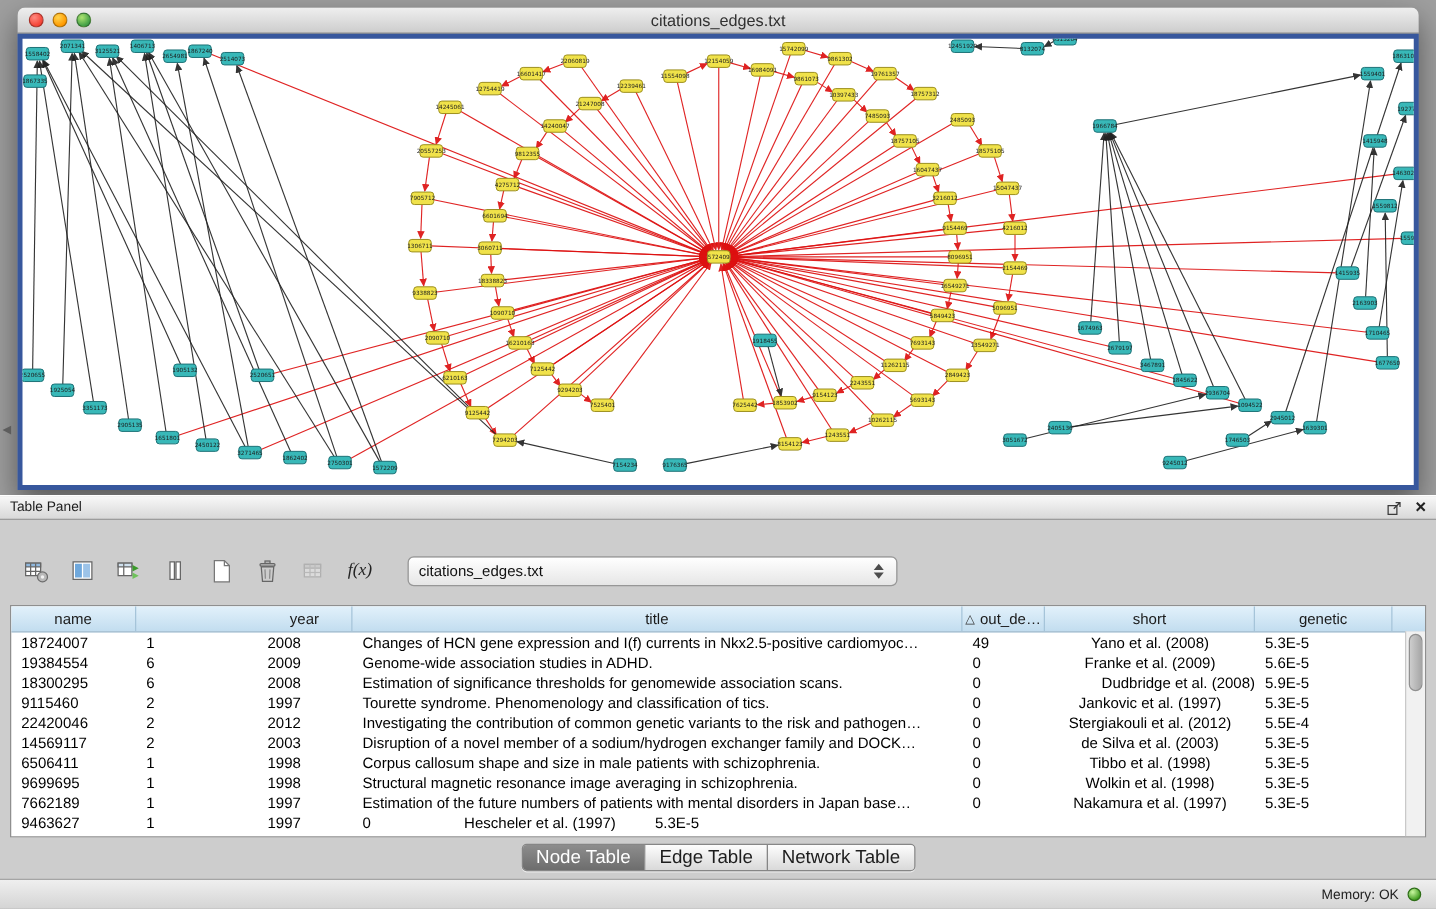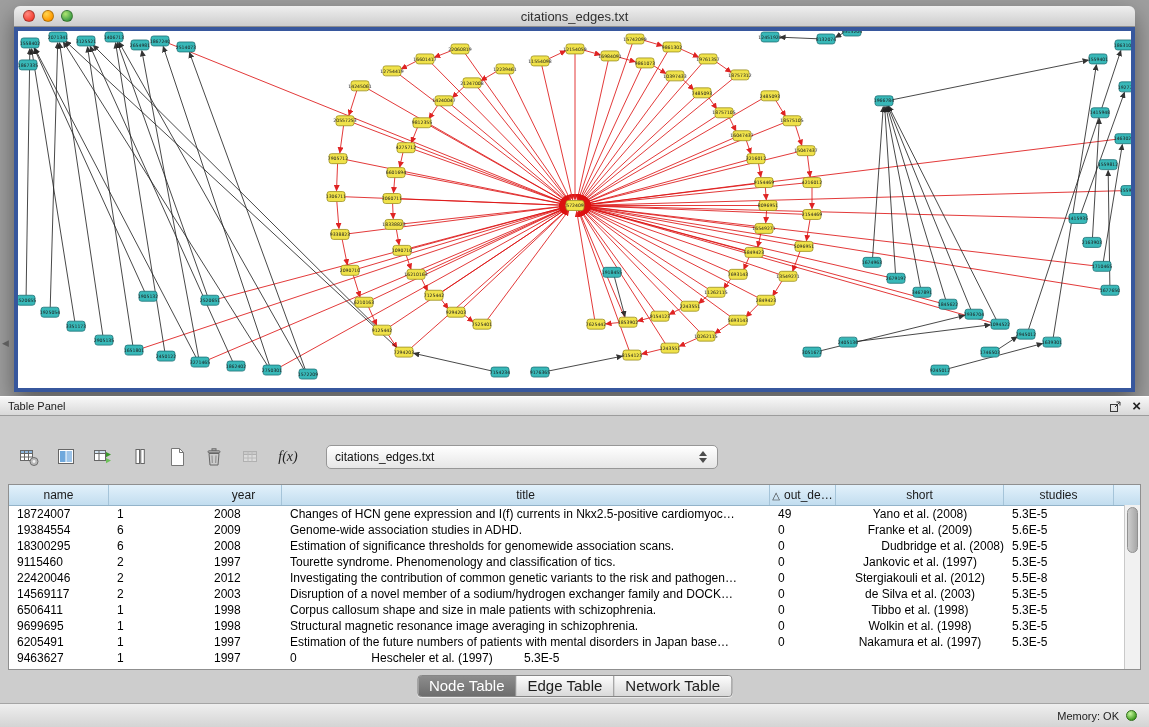--- a/index.html
+++ b/index.html
@@ -814,21 +814,21 @@
           <span>title</span>
         </div>
         <div class="th" style="width: 66px;">
           <span class="sort-glyph">△</span>
           <span>out_de…</span>
         </div>
         <div class="th" style="width: 168px;">
           <span>short</span>
         </div>
         <div class="th" style="width: 110px;">
-          <span>studies</span>
+          <span>genetic</span>
         </div>
         <div class="th fill"></div>
       </div>
     <div id="tbody">
         <div class="tr">
           <div class="td" style="width: 100px;">18724007</div>
           <div class="td" style="width: 97px;">1</div>
           <div class="td" style="width: 76px;">2008</div>
           <div class="td" style="width: 488px;">Changes of HCN gene expression and I(f) currents in Nkx2.5-positive cardiomyoc…</div>
           <div class="td" style="width: 66px;">49</div>
@@ -862,21 +862,21 @@
           <div class="td" style="width: 168px; text-align: center; padding-left: 0px;">Jankovic et al. (1997)</div>
           <div class="td" style="width: 110px;">5.3E-5</div>
         </div>
         <div class="tr">
           <div class="td" style="width: 100px;">22420046</div>
           <div class="td" style="width: 97px;">2</div>
           <div class="td" style="width: 76px;">2012</div>
           <div class="td" style="width: 488px;">Investigating the contribution of common genetic variants to the risk and pathogen…</div>
           <div class="td" style="width: 66px;">0</div>
           <div class="td" style="width: 168px; text-align: center; padding-left: 0px;">Stergiakouli et al. (2012)</div>
-          <div class="td" style="width: 110px;">5.5E-8</div>
+          <div class="td" style="width: 110px;">5.5E-4</div>
         </div>
         <div class="tr">
           <div class="td" style="width: 100px;">14569117</div>
           <div class="td" style="width: 97px;">2</div>
           <div class="td" style="width: 76px;">2003</div>
           <div class="td" style="width: 488px;">Disruption of a novel member of a sodium/hydrogen exchanger family and DOCK…</div>
           <div class="td" style="width: 66px;">0</div>
           <div class="td" style="width: 168px; text-align: center; padding-left: 0px;">de Silva et al. (2003)</div>
           <div class="td" style="width: 110px;">5.3E-5</div>
         </div>
@@ -892,21 +892,21 @@
         <div class="tr">
           <div class="td" style="width: 100px;">9699695</div>
           <div class="td" style="width: 97px;">1</div>
           <div class="td" style="width: 76px;">1998</div>
           <div class="td" style="width: 488px;">Structural magnetic resonance image averaging in schizophrenia.</div>
           <div class="td" style="width: 66px;">0</div>
           <div class="td" style="width: 168px; text-align: center; padding-left: 0px;">Wolkin et al. (1998)</div>
           <div class="td" style="width: 110px;">5.3E-5</div>
         </div>
         <div class="tr">
-          <div class="td" style="width: 100px;">6205491</div>
+          <div class="td" style="width: 100px;">7662189</div>
           <div class="td" style="width: 97px;">1</div>
           <div class="td" style="width: 76px;">1997</div>
           <div class="td" style="width: 488px;">Estimation of the future numbers of patients with mental disorders in Japan base…</div>
           <div class="td" style="width: 66px;">0</div>
           <div class="td" style="width: 168px; text-align: center; padding-left: 0px;">Nakamura et al. (1997)</div>
           <div class="td" style="width: 110px;">5.3E-5</div>
         </div>
         <div class="tr">
           <div class="td" style="width: 100px;">9463627</div>
           <div class="td" style="width: 97px;">1</div>

